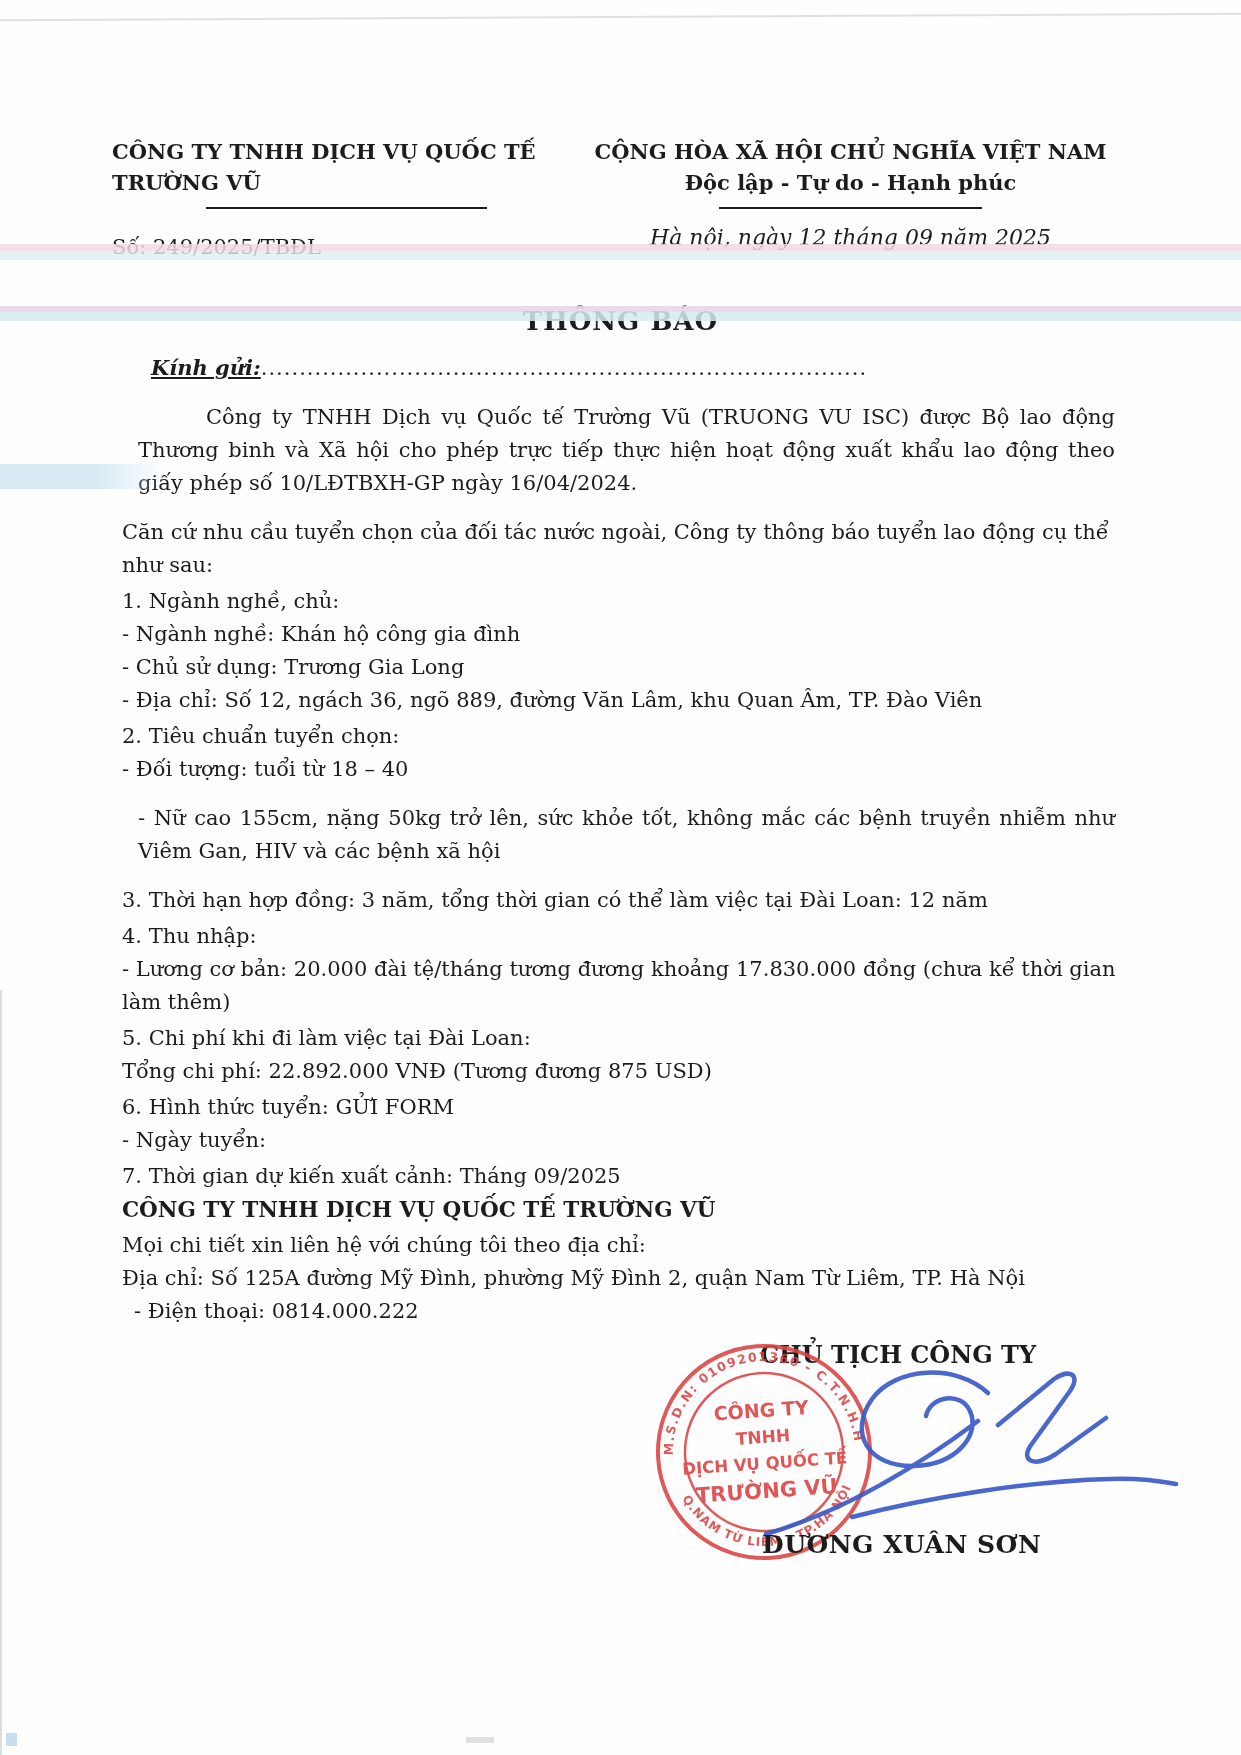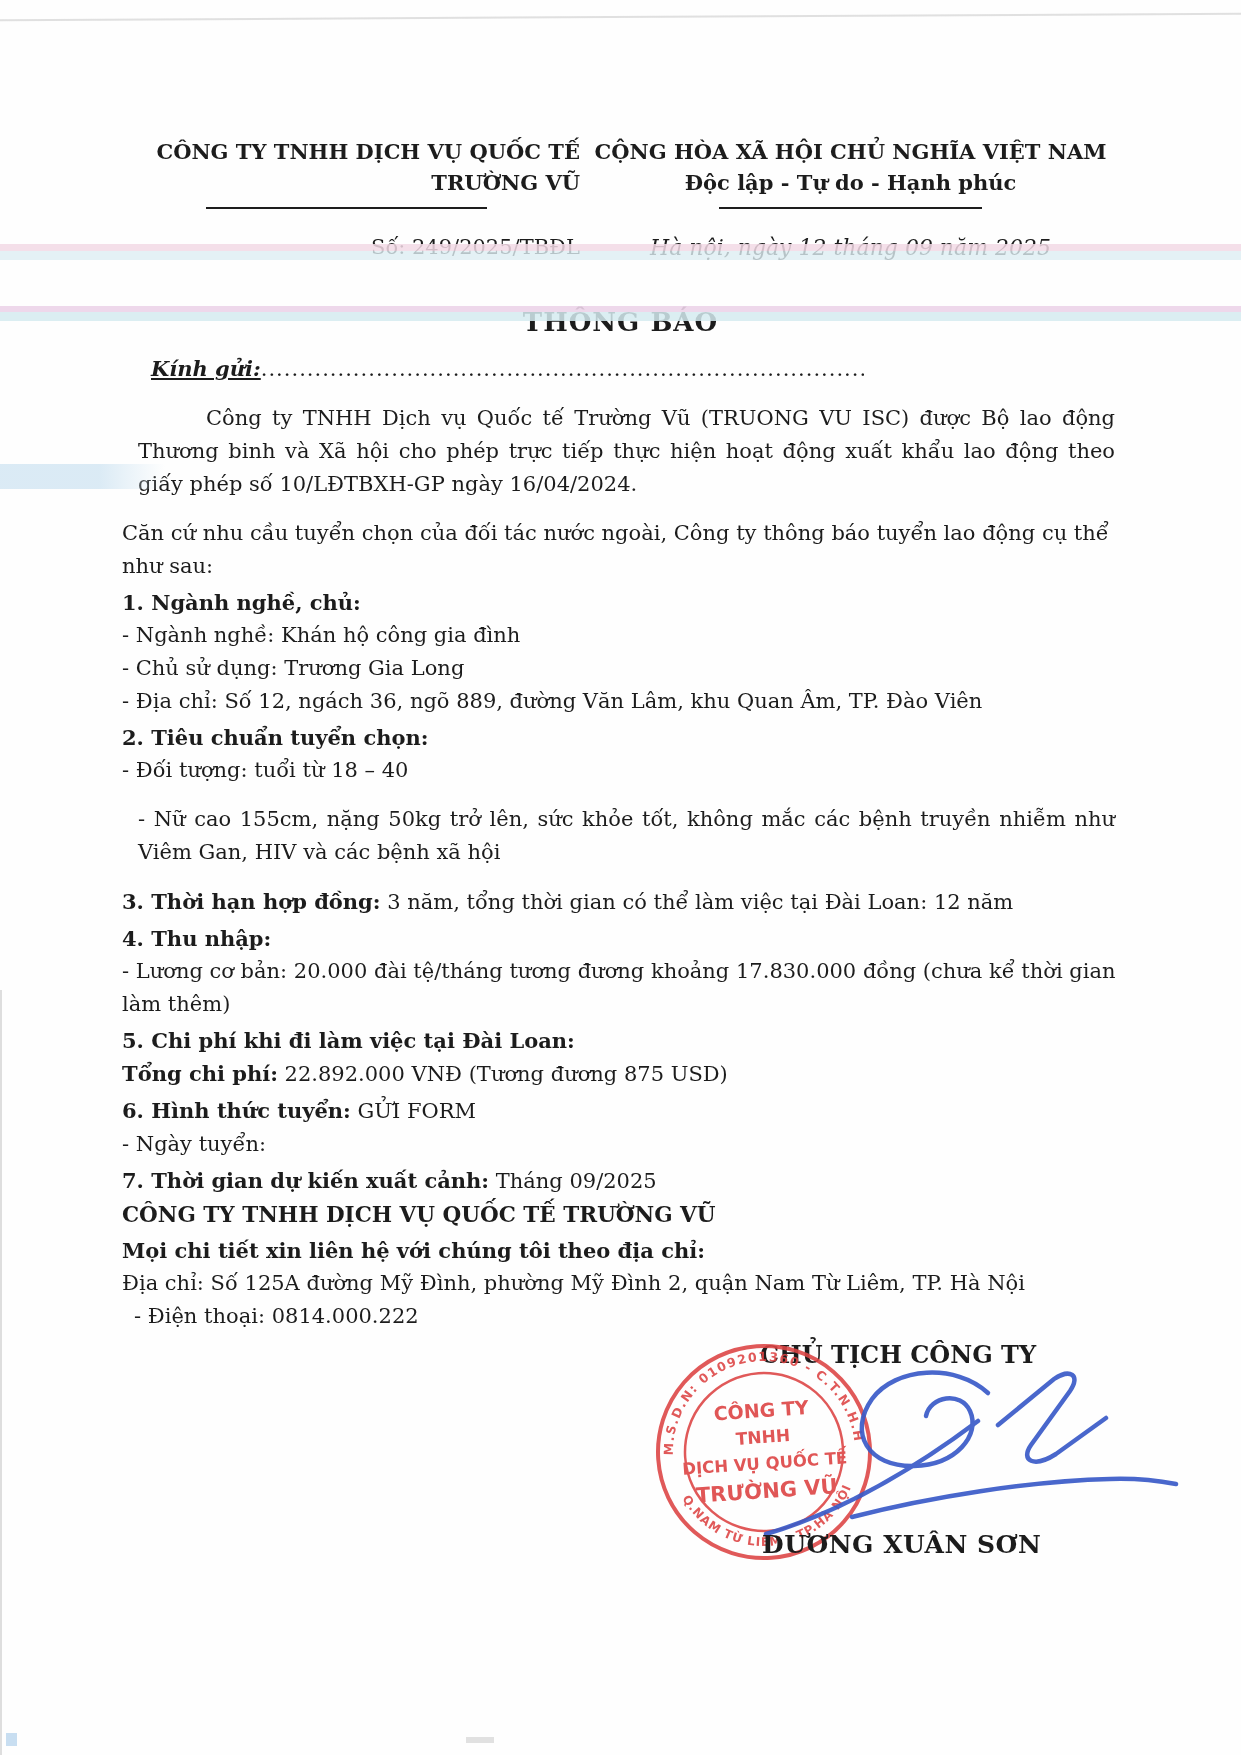--- a/index.html
+++ b/index.html
@@ -17,39 +17,39 @@
   .band-c-left{position:absolute; left:0; top:464px; width:165px; height:25px;
     background:linear-gradient(to right,#cfe4f2 60%,rgba(207,228,242,0)); opacity:.75;}
   .topline{position:absolute; left:0; top:16px; width:100%; height:2px;
     background:#cfcfcf; opacity:.65; transform:rotate(-0.3deg);}
   .leftline{position:absolute; left:0; top:990px; width:2px; height:765px; background:#bdbdbd; opacity:.5;}
   .speck-blue{position:absolute; left:6px; top:1733px; width:11px; height:13px; background:#bed8ee; opacity:.85;}
   .speck-gray{position:absolute; left:466px; top:1737px; width:28px; height:6px; background:#dadada; opacity:.8;}
 
   
   .header{display:flex; padding:136px 0 0 112px;}
-  .h-left{width:468px; text-align:right;}
+  .h-left{width:468px; text-align:left;}
   .h-right{flex:1; padding-right:120px; text-align:center;}
   .h-bold{font-weight:bold; font-size:21px; line-height:31px;}
   .h-bold-sm{font-weight:bold; font-size:21px; line-height:31px;}
   .rule{height:2px; background:#1d1d1d; margin:9px auto 0;}
   .rule-l{width:281px;}
   .rule-r{width:263px;}
   .doc-number{margin-top:26px; font-size:21px;}
-  .place-date{margin-top:26px; font-size:22px; font-style:italic;}
+  .place-date{margin-top:16px; font-size:22px; font-style:italic;}
 
   
   .title-block{text-align:center; margin-top:46px;}
   .doc-title{font-size:26px; font-weight:bold; letter-spacing:1px; line-height:32px;}
   .doc-subtitle{font-size:21px; font-weight:bold; margin-top:9px; line-height:28px;}
 
   
   .content{padding:14px 110px 0 122px; font-size:21px; line-height:33px;}
   .line{margin:0;}
-  .b{font-weight:bold;}
+  .b{font-weight:normal;}
   .bi{font-weight:bold; font-style:italic;}
   .salutation{display:flex; align-items:baseline; width:742px;}
   .salutation .lbl{font-weight:bold; font-style:italic; text-decoration:underline; white-space:nowrap;margin-left:29px;}
   .dots{flex:1; overflow:hidden; white-space:nowrap; letter-spacing:1px;}
   .p-justify{text-align:justify; margin:16px;}
   .indent{text-indent:68px;}
   .mt{margin-top:3px;}
   .phone-line{padding-left:12px;}
   .contact-company{font-weight:bold; font-size:21.5px;}
 

